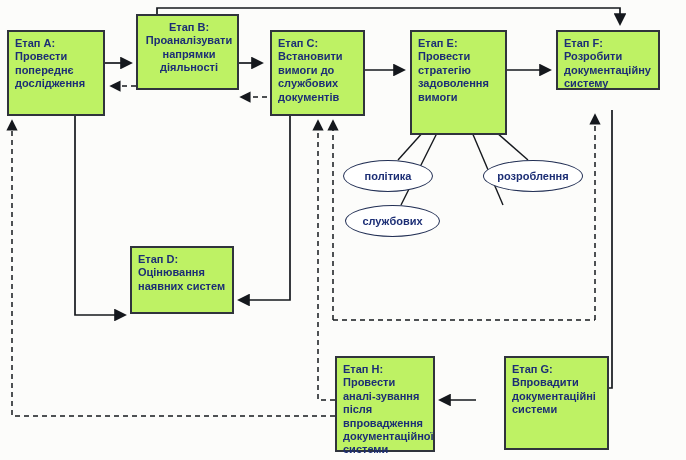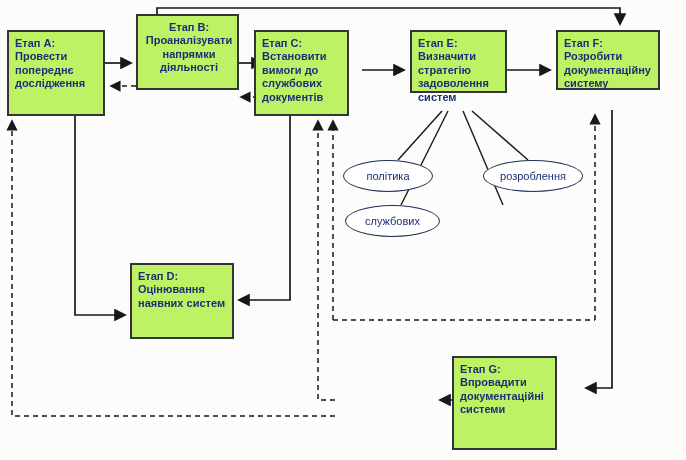--- a/index.html
+++ b/index.html
@@ -22,21 +22,21 @@
     padding:5px 3px 4px 6px;
     box-sizing:border-box;
   }
   .box .title{display:block;}
   .ellipse{
     position:absolute;
     background:#ffffff;
     border:1.6px solid #233055;
     border-radius:50%;
     color:#1c2e75;
-    font-weight:normal;
+    font-weight:bold;
     font-size:11px;
     display:flex;align-items:center;justify-content:center;
     box-sizing:border-box;
     text-align:center;
   }
 </style>
 </head>
 <body>
 
 <div class="canvas">
@@ -81,42 +81,46 @@
   <div class="box" style="left:7px;top:30px;width:98px;height:86px;">
     <span class="title">Етап A:</span>
     <span>Провести попереднє дослідження</span>
   </div>
 
   <div class="box" style="left:136px;top:14px;width:103px;height:76px;text-align:center;">
     <span class="title">Етап B:</span>
     <span>Проаналізувати напрямки діяльності</span>
   </div>
 
-  <div class="box" style="left:254px;top:30px;width:95px;height:86px;">
+  <div class="box" style="left:270px;top:30px;width:95px;height:86px;">
     <span class="title">Етап C:</span>
     <span>Встановити вимоги до службових документів</span>
   </div>
 
-  <div class="box" style="left:410px;top:30px;width:97px;height:63px;">
+  <div class="box" style="left:410px;top:30px;width:97px;height:105px;">
     <span class="title">Етап E:</span>
-    <span>Визначити стратегію задоволення систем</span>
+    <span>Провести стратегію задоволення вимоги</span>
   </div>
 
   <div class="box" style="left:556px;top:30px;width:104px;height:60px;">
     <span class="title">Етап F:</span>
     <span>Розробити документаційну систему</span>
   </div>
 
-  <div class="box" style="left:130px;top:263px;width:104px;height:76px;">
+  <div class="box" style="left:130px;top:246px;width:104px;height:68px;">
     <span class="title">Етап D:</span>
     <span>Оцінювання наявних систем</span>
   </div>
 
+  <div class="box" style="left:335px;top:356px;width:100px;height:96px;">
+    <span class="title">Етап H:</span>
+    <span>Провести аналі-зування після впровадження документаційної системи</span>
+  </div>
 
-  <div class="box" style="left:452px;top:356px;width:105px;height:94px;">
+  <div class="box" style="left:504px;top:356px;width:105px;height:94px;">
     <span class="title">Етап G:</span>
     <span>Впровадити документаційні системи</span>
   </div>
 
   <div class="ellipse" style="left:343px;top:160px;width:90px;height:32px;">
     <span>політика</span>
   </div>
   <div class="ellipse" style="left:483px;top:160px;width:100px;height:32px;">
     <span>розроблення</span>
   </div>

